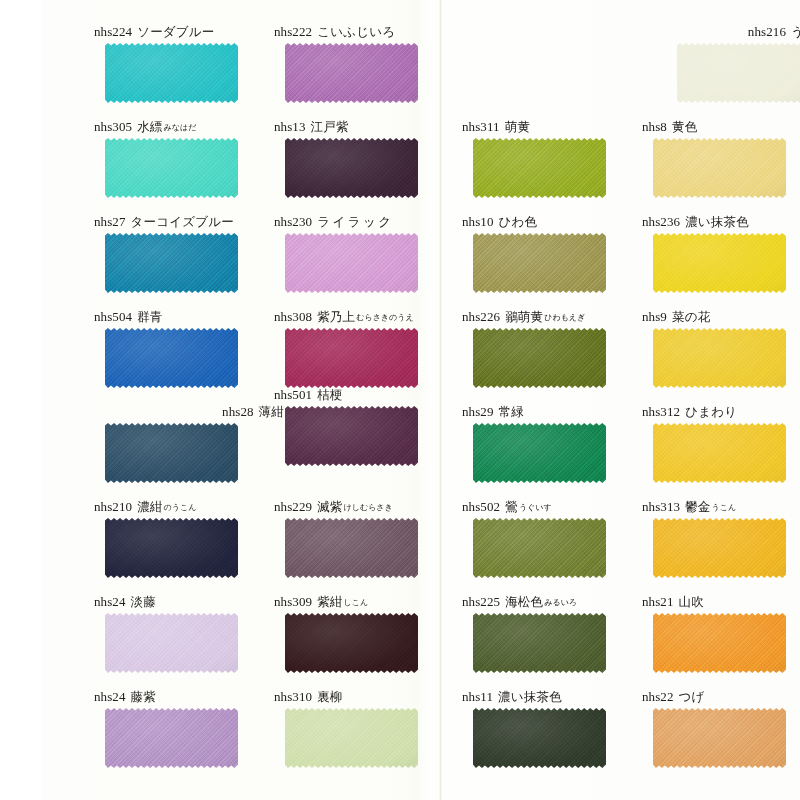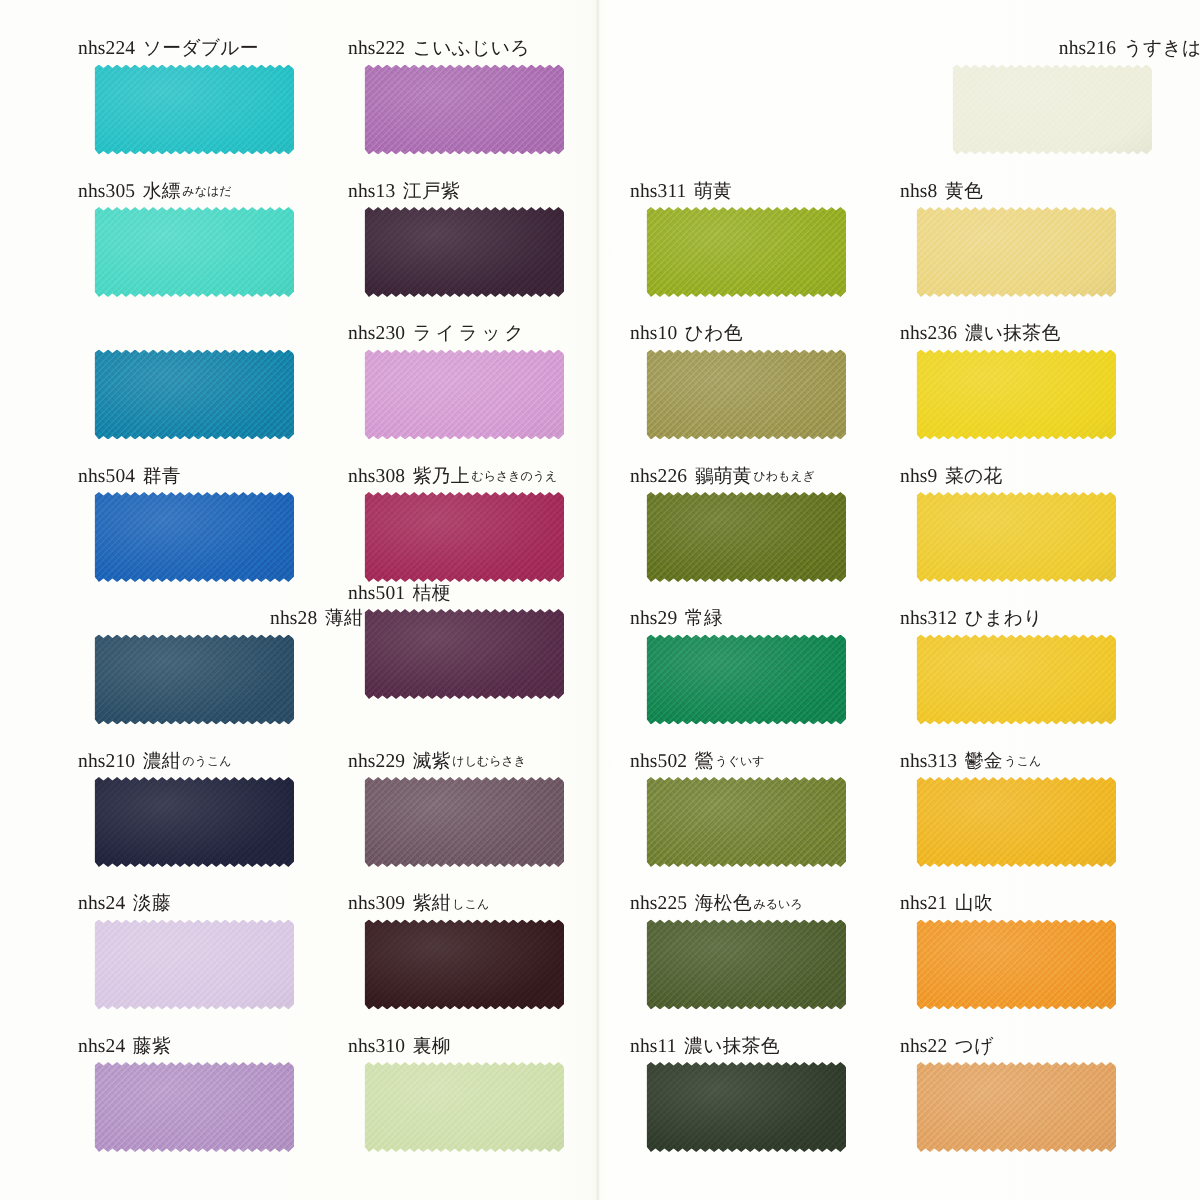--- a/index.html
+++ b/index.html
@@ -20,20 +20,21 @@
   #page {
     position: absolute;
     inset: 0;
     background:
       linear-gradient(90deg,
         #fdfdfb 0%,
         #fdfdfa 46%,
         #fbfbf6 49.5%,
         #fefefc 51%,
         #fdfdfb 100%);
+    margin-left: 42px;
   }
 
   
   #page-seam {
     position: absolute;
     top: 0;
     bottom: 0;
     left: 397px;
     width: 3px;
     background: linear-gradient(90deg, rgba(236,236,226,0) 0%, rgba(232,232,220,.85) 50%, rgba(236,236,226,0) 100%);
@@ -191,20 +192,21 @@
       <div class="cell" style="left: 600px; top: 117px;">
         <div class="cell-label"><span class="code">nhs8</span><span class="name">黄色</span></div>
         <div class="chip-wrap">
           <div class="chip-base" style="background: rgb(236, 214, 128);">
             <div class="chip-tex"></div>
             <div class="chip-shade"></div>
           </div>
         </div>
       </div>
       <div class="cell" style="left: 52px; top: 212px;">
+        <div class="cell-label"><span class="code">nhs27</span><span class="name">ターコイズブルー</span></div>
         <div class="chip-wrap">
           <div class="chip-base" style="background: rgb(21, 127, 166);">
             <div class="chip-tex"></div>
             <div class="chip-shade"></div>
           </div>
         </div>
       </div>
       <div class="cell" style="left: 232px; top: 212px;">
         <div class="cell-label"><span class="code">nhs230</span><span class="name wide">ライラック</span></div>
         <div class="chip-wrap">

